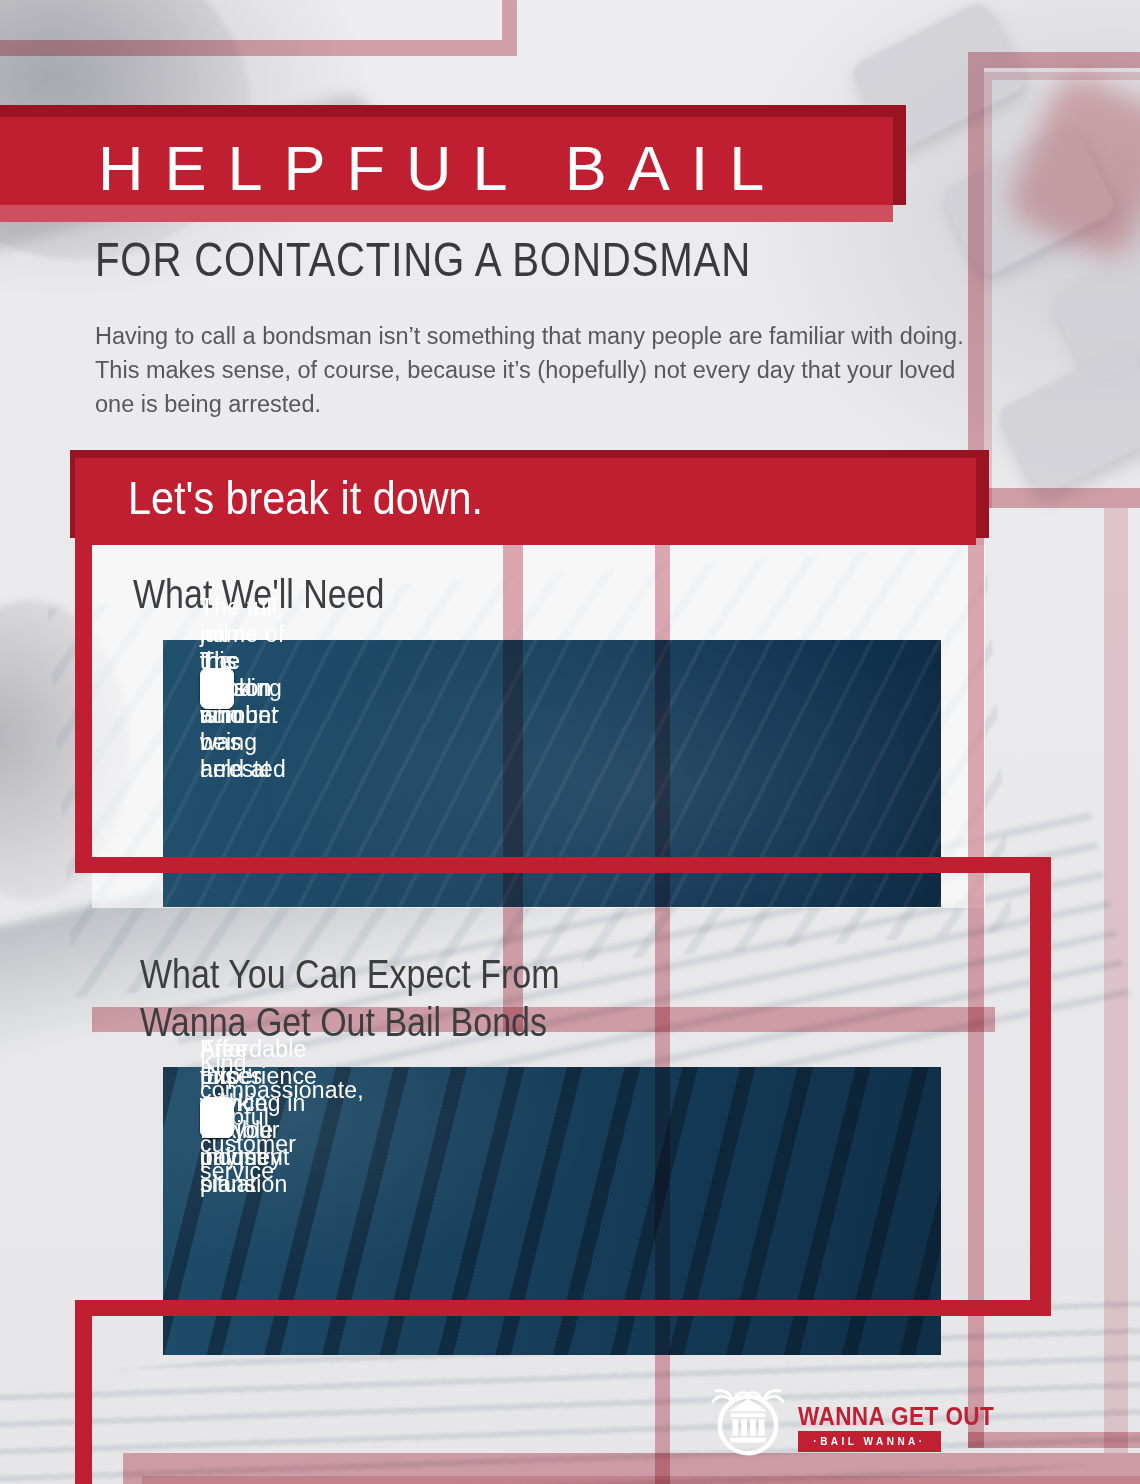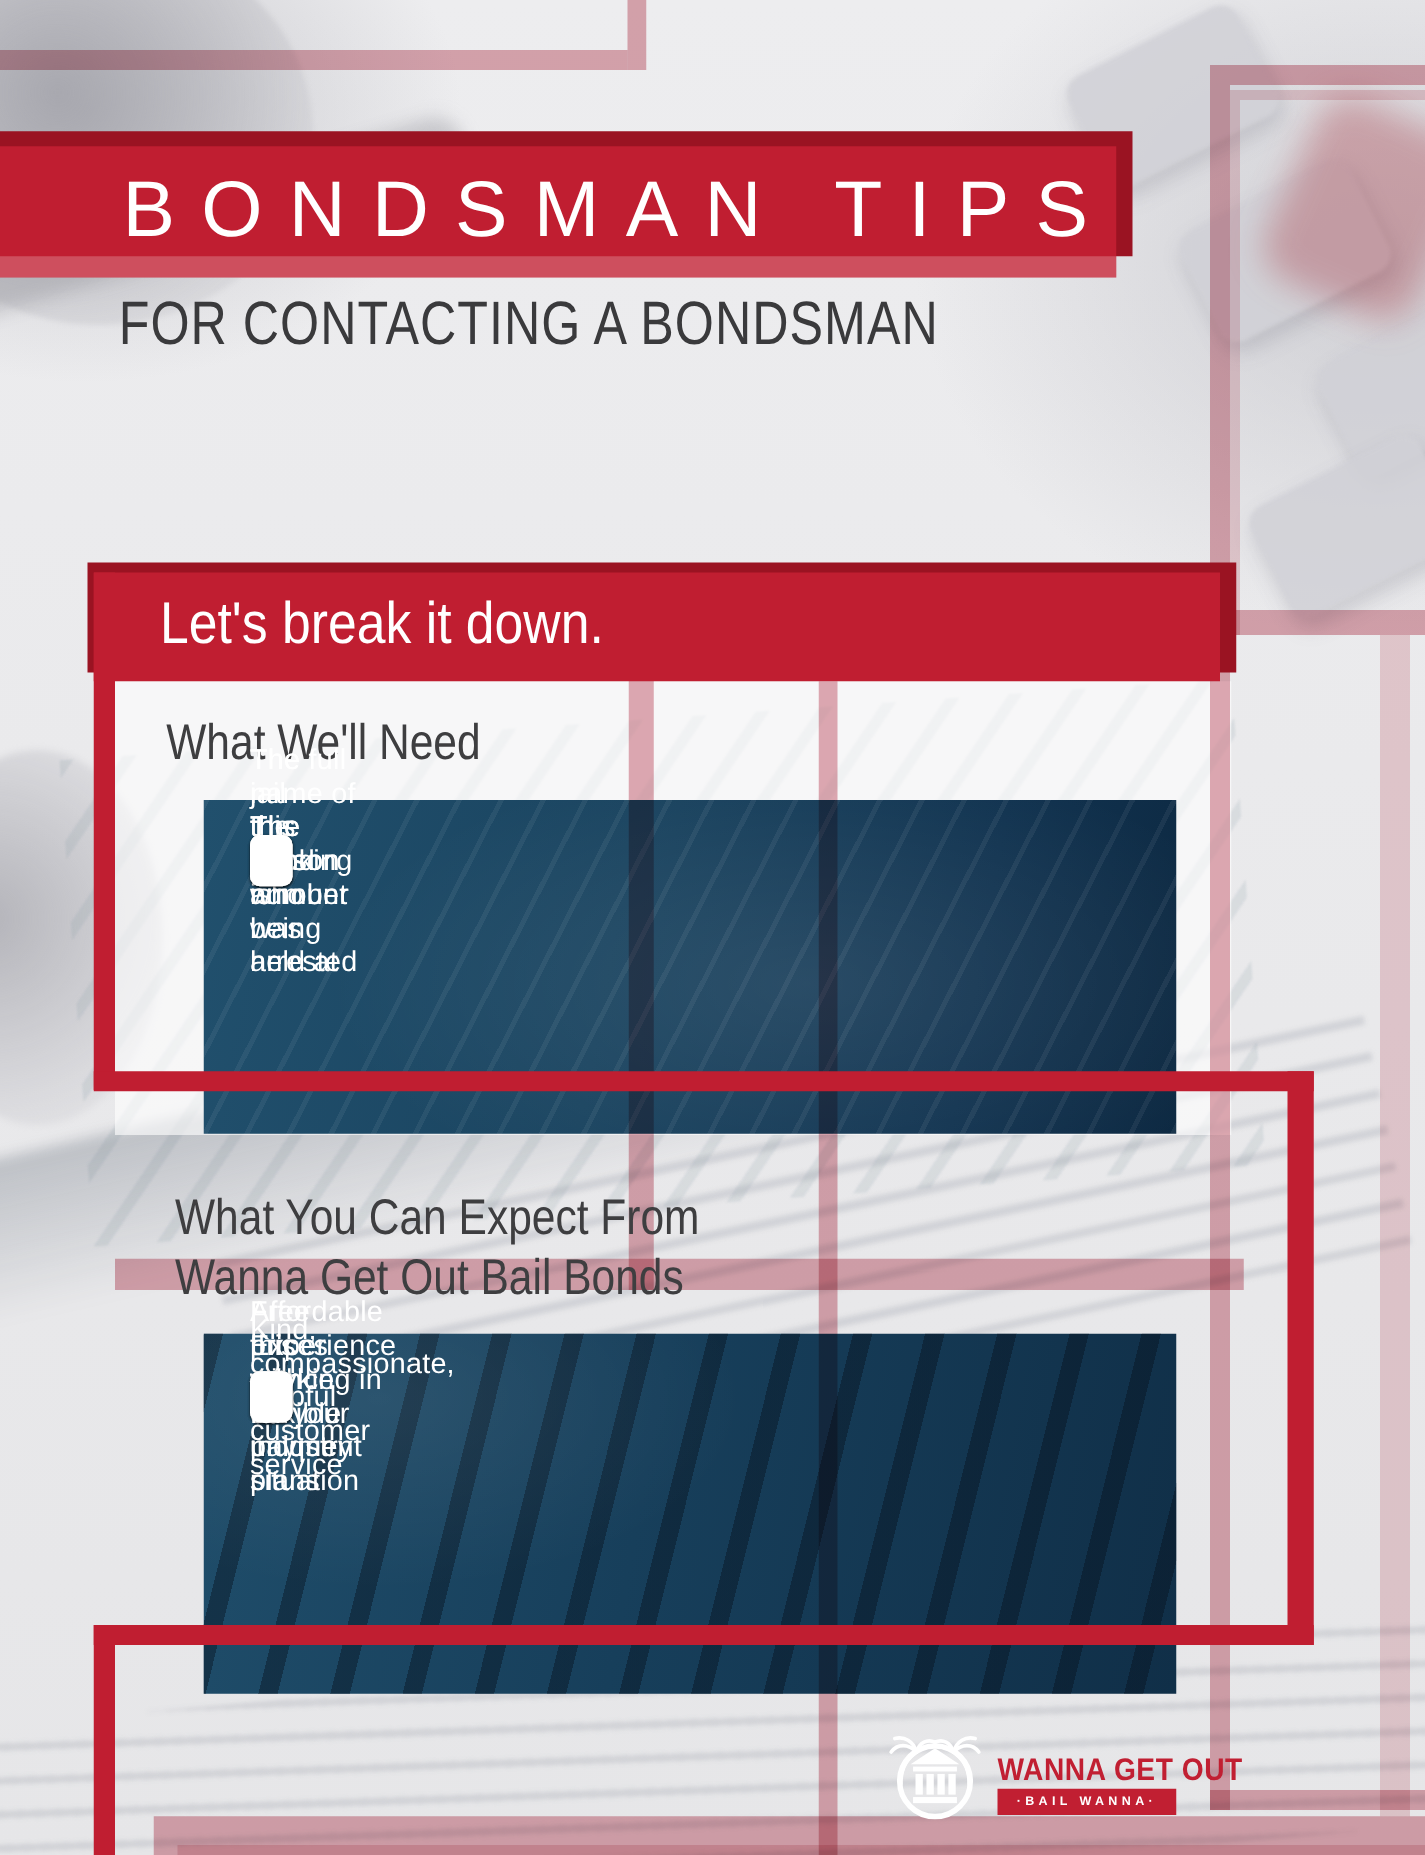--- a/index.html
+++ b/index.html
@@ -162,25 +162,26 @@
   <div class="ttl-fade"></div>
   <div class="red-dk brk-shadow"></div>
   <div class="red brk-banner"></div>
   <div class="red fr-left"></div>
   <div class="red fr-bottom"></div>
   <div class="red fr-right"></div>
   <div class="red fr-b2"></div>
   <div class="red fr-left2"></div>
 
   <div class="txt title">
-      <span>BONDSMAN TIPS</span>
+      <span>HELPFUL BAIL</span>
     </div>
   <div class="txt subtitle">
       <span class="cond">FOR CONTACTING A BONDSMAN</span>
     </div>
+  <div class="intro">Having to call a bondsman isn’t something that many people are familiar with doing. This makes sense, of course, because it’s (hopefully) not every day that your loved one is being arrested.</div>
   <div class="txt brk-text">
       <span class="cond">Let's break it down.</span>
     </div>
 
   <div class="txt h-need">
       <span class="cond">What We'll Need</span>
     </div>
   <div class="rows rows1">
     <div class="row">
       <span class="cbox"></span>

